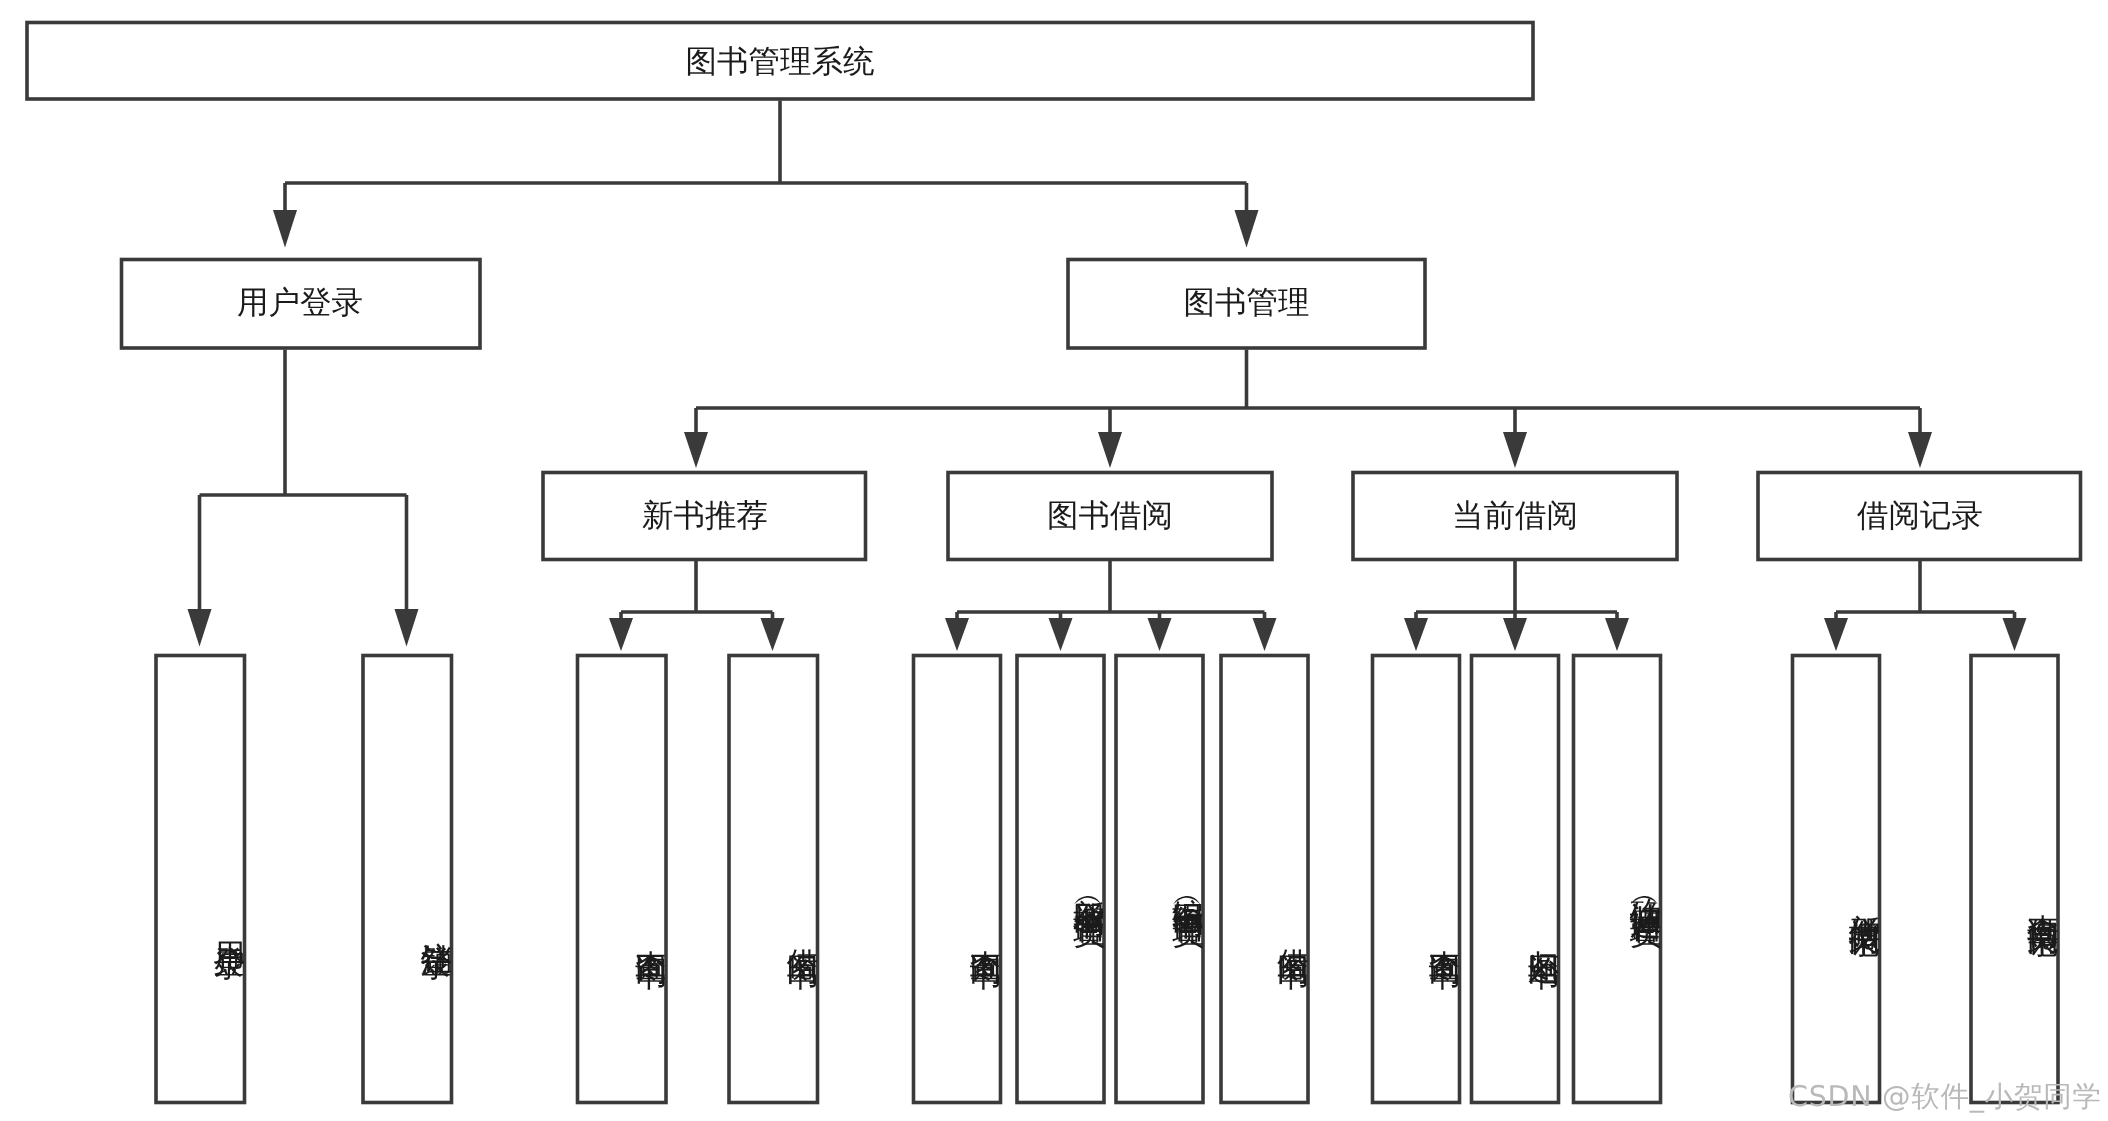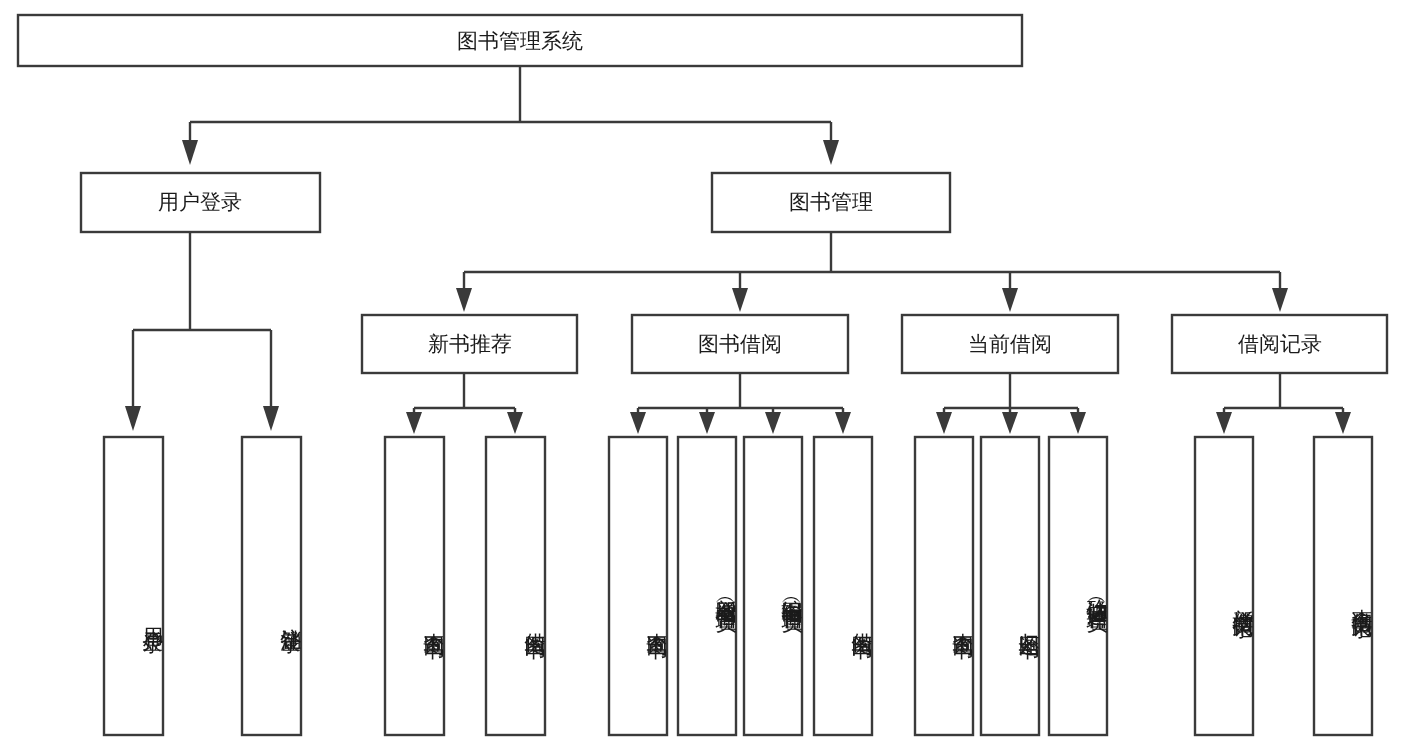--- a/index.html
+++ b/index.html
@@ -228,14 +228,15 @@
   <div class="node-label-v" style="left:744px; top:443px; width:58px; height:295px;">编辑图书（管理员）</div>
   <div class="node-label-v" style="left:814px; top:505px; width:58px; height:230px;">借阅图书</div>
 
   <div class="node-label-v" style="left:915px; top:505px; width:58px; height:230px;">查询图书</div>
   <div class="node-label-v" style="left:981px; top:505px; width:58px; height:230px;">归还图书</div>
   <div class="node-label-v" style="left:1049px; top:443px; width:58px; height:295px;">确认归还（管理员）</div>
 
   <div class="node-label-v" style="left:1195px; top:465px; width:58px; height:265px;">新增借阅记录</div>
   <div class="node-label-v" style="left:1314px; top:465px; width:58px; height:265px;">查询借阅记录</div>
 
+  <div class="watermark" style="left:1192px; top:718px;">CSDN @软件_小贺同学</div>
 
 </div>
 
 </body></html>

